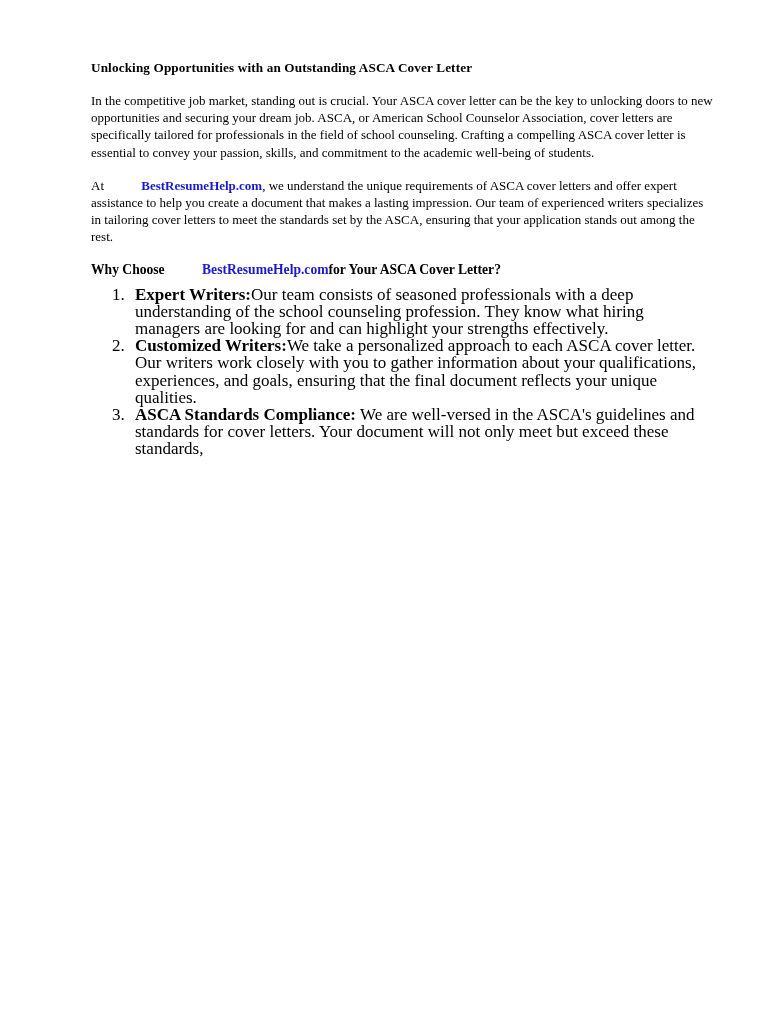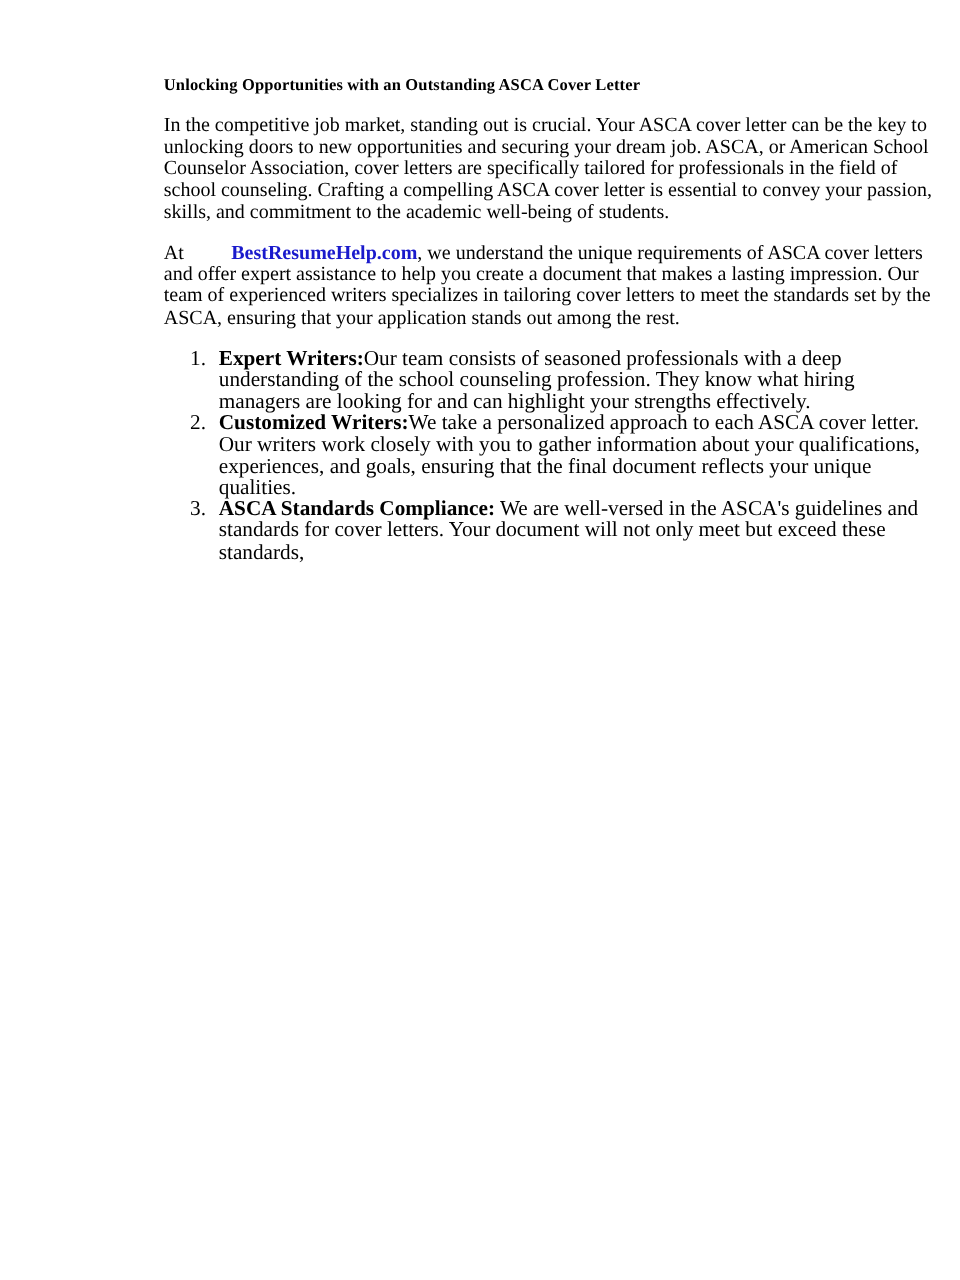--- a/index.html
+++ b/index.html
@@ -18,31 +18,30 @@
     position: relative;
     width: 768px;
     height: 1024px;
     background: #ffffff;
   }
   .content {
     position: absolute;
     left: 91px;
     top: 60px;
     width: 622px;
-    margin-left: 40px;
   }
   .doc-title {
     font-size: 13.2px;
     font-weight: bold;
     line-height: 16px;
     margin: 0 0 16px 0;
     letter-spacing: 0.01em;
   }
   .para {
-    font-size: 16px;
+    font-size: 13px;
     line-height: 17.2px;
     margin: 0 0 16px 0;
     text-align: left;
   }
   .para-tight {
     margin-bottom: 15px;
   }
   .link {
     color: #1a1acc;
     font-weight: bold;
@@ -78,20 +77,21 @@
 
 <div class="page">
   <div class="content">
 
     <h1 class="doc-title">Unlocking Opportunities with an Outstanding ASCA Cover Letter</h1>
 
     <p class="para">In the competitive job market, standing out is crucial. Your ASCA cover letter can be the key to unlocking doors to new opportunities and securing your dream job. ASCA, or American School Counselor Association, cover letters are specifically tailored for professionals in the field of school counseling. Crafting a compelling ASCA cover letter is essential to convey your passion, skills, and commitment to the academic well-being of students.</p>
 
     <p class="para para-tight"><span>At </span><a class="link" href="#">BestResumeHelp.com</a><span>, we understand the unique requirements of ASCA cover letters and offer expert assistance to help you create a document that makes a lasting impression. Our team of experienced writers specializes in tailoring cover letters to meet the standards set by the ASCA, ensuring that your application stands out among the rest.</span></p>
 
+    <h2 class="section-heading"><span>Why Choose </span><a class="link" href="#">BestResumeHelp.com</a><span>for Your ASCA Cover Letter?</span></h2>
 
     <ol class="list">
       <li><span class="item-term">Expert Writers:</span><span>Our team consists of seasoned professionals with a deep understanding of the school counseling profession. They know what hiring managers are looking for and can highlight your strengths effectively.</span></li>
       <li><span class="item-term">Customized Writers:</span><span>We take a personalized approach to each ASCA cover letter. Our writers work closely with you to gather information about your qualifications, experiences, and goals, ensuring that the final document reflects your unique qualities.</span></li>
       <li><span class="item-term">ASCA Standards Compliance:</span><span> We are well-versed in the ASCA's guidelines and standards for cover letters. Your document will not only meet but exceed these standards,</span></li>
     </ol>
 
   </div>
 </div>
 

